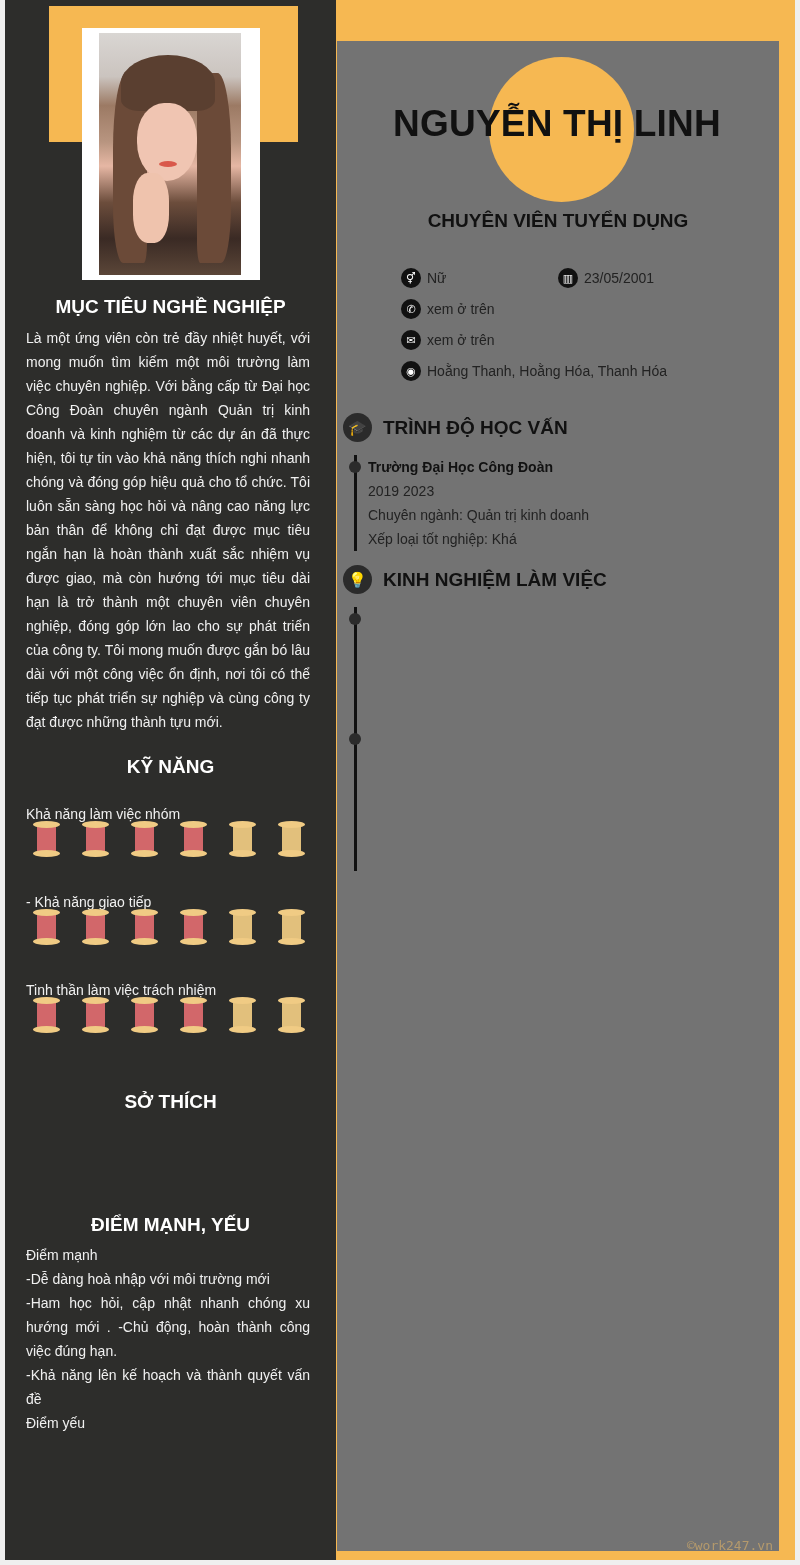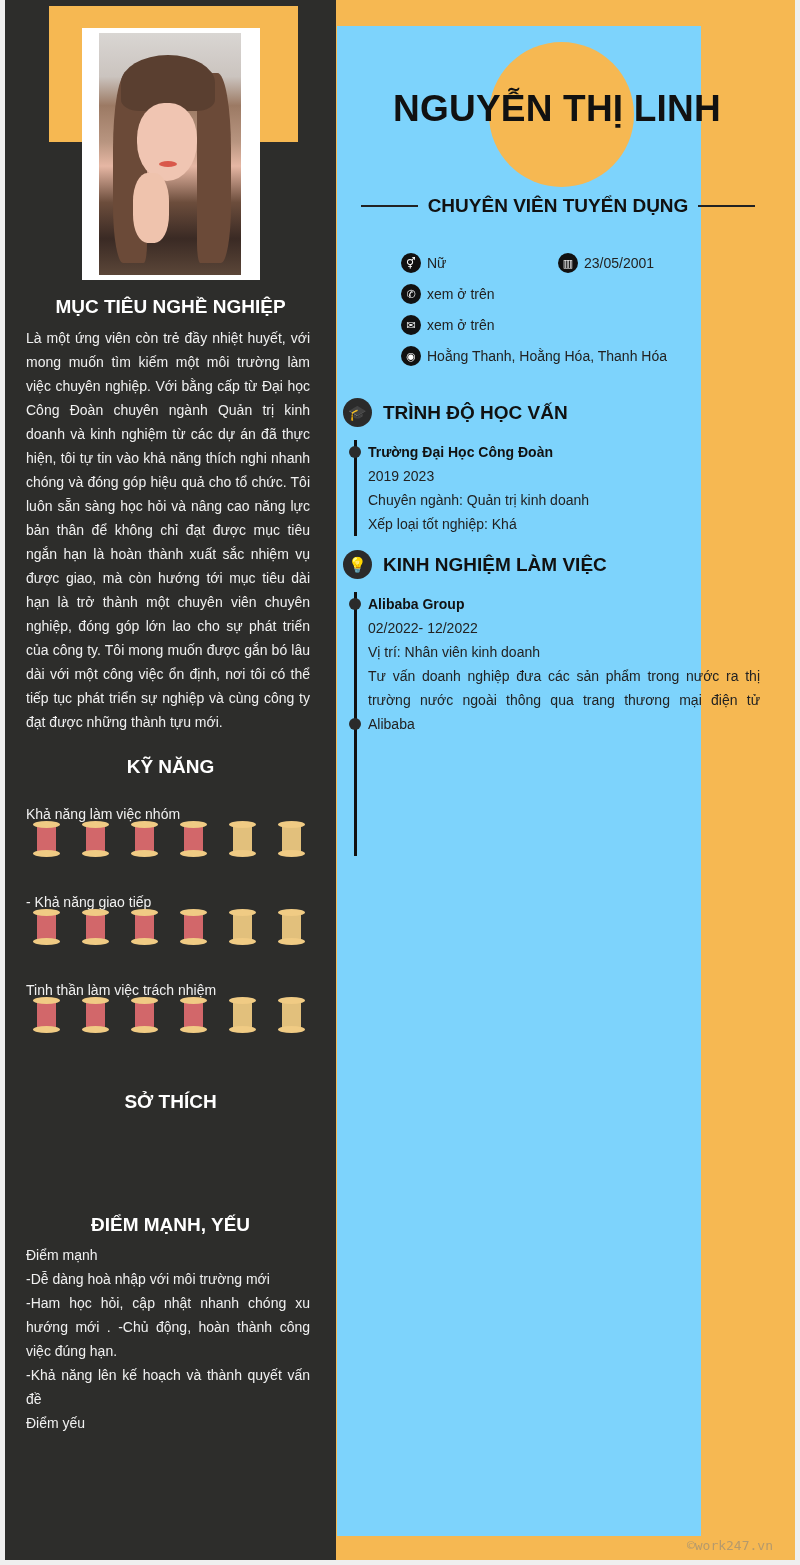--- a/index.html
+++ b/index.html
@@ -30,24 +30,24 @@
   .spool { position: relative; width: 27px; height: 36px; }
   .spool .cap { position: absolute; left: 0; width: 27px; height: 7px; border-radius: 50%; background: #f0cb84; }
   .spool .cap.top { top: 0; }
   .spool .cap.bot { bottom: 0; }
   .spool .body { position: absolute; left: 4px; top: 5px; width: 19px; height: 26px; }
   .spool.filled .body { background: #d2676a; }
   .spool.empty .body { background: #e2c07c; }
 
   
   .frame { position: absolute; left: 331px; top: 0; width: 459px; height: 1560px; background: #f6b852; }
-  .panel { position: absolute; left: 1px; top: 26px; width: 364px; height: 1510px; background: #7dd3fc; }
+  .panel { position: absolute; left: 1px; top: 41px; width: 442px; height: 1510px; background: #737373; }
   .circle { position: absolute; left: 152px; top: 16px; width: 145px; height: 145px; border-radius: 50%; background: #f6b852; }
   .name { position: absolute; left: 0; top: 62px; width: 440px; text-align: center; font-size: 37px; font-weight: bold; color: #111; letter-spacing: 0.2px; }
-  .title-row { position: absolute; left: 24px; top: 168px; width: 394px; height: 24px; display: flex; align-items: center; }
+  .title-row { position: absolute; left: 24px; top: 168px; width: 394px; height: 24px; display: flex; align-items: center; flex-direction: column; }
   .title-row .rule { flex: 1; height: 2px; background: #222; }
   .title-row .title { padding: 0 10px; font-size: 19px; font-weight: bold; color: #111; white-space: nowrap; }
 
   .info-item { position: absolute; display: flex; align-items: center; font-size: 14px; color: #222; }
   .info-item .ic { width: 20px; height: 20px; border-radius: 50%; background: #111; color: #fff; display: inline-flex; align-items: center; justify-content: center; font-size: 11px; margin-right: 6px; }
 
   .sec-head { position: absolute; left: 6px; display: flex; align-items: center; }
   .sec-head .ic { width: 29px; height: 29px; border-radius: 50%; background: #2b2b2b; color: #fff; display: inline-flex; align-items: center; justify-content: center; font-size: 15px; margin-right: 11px; }
   .sec-head .t { font-size: 19px; font-weight: bold; color: #111; }
 
@@ -241,24 +241,18 @@
       </div>
 
       <div class="sec-head" style="top:524px;">
         <span class="ic">💡</span>
         <span class="t">KINH NGHIỆM LÀM VIỆC</span>
       </div>
       <div class="timeline" style="top:566px; height:264px;"></div>
       <div class="dot" style="top:572px;"></div>
       <div class="dot" style="top:692px;"></div>
       <div class="tl-text" style="top:566px;">
-        <div>
-          <div class="b">Alibaba Group</div>
-          <div>02/2022- 12/2022</div>
-          <div>Vị trí: Nhân viên kinh doanh</div>
-          <div class="j">Tư vấn doanh nghiệp đưa các sản phẩm trong nước ra thị trường nước ngoài thông qua trang thương mại điện tử Alibaba</div>
-        </div>
       </div>
     </div>
   </div>
 
   <div class="watermark">©work247.vn</div>
 </div>
 
 </body></html>

